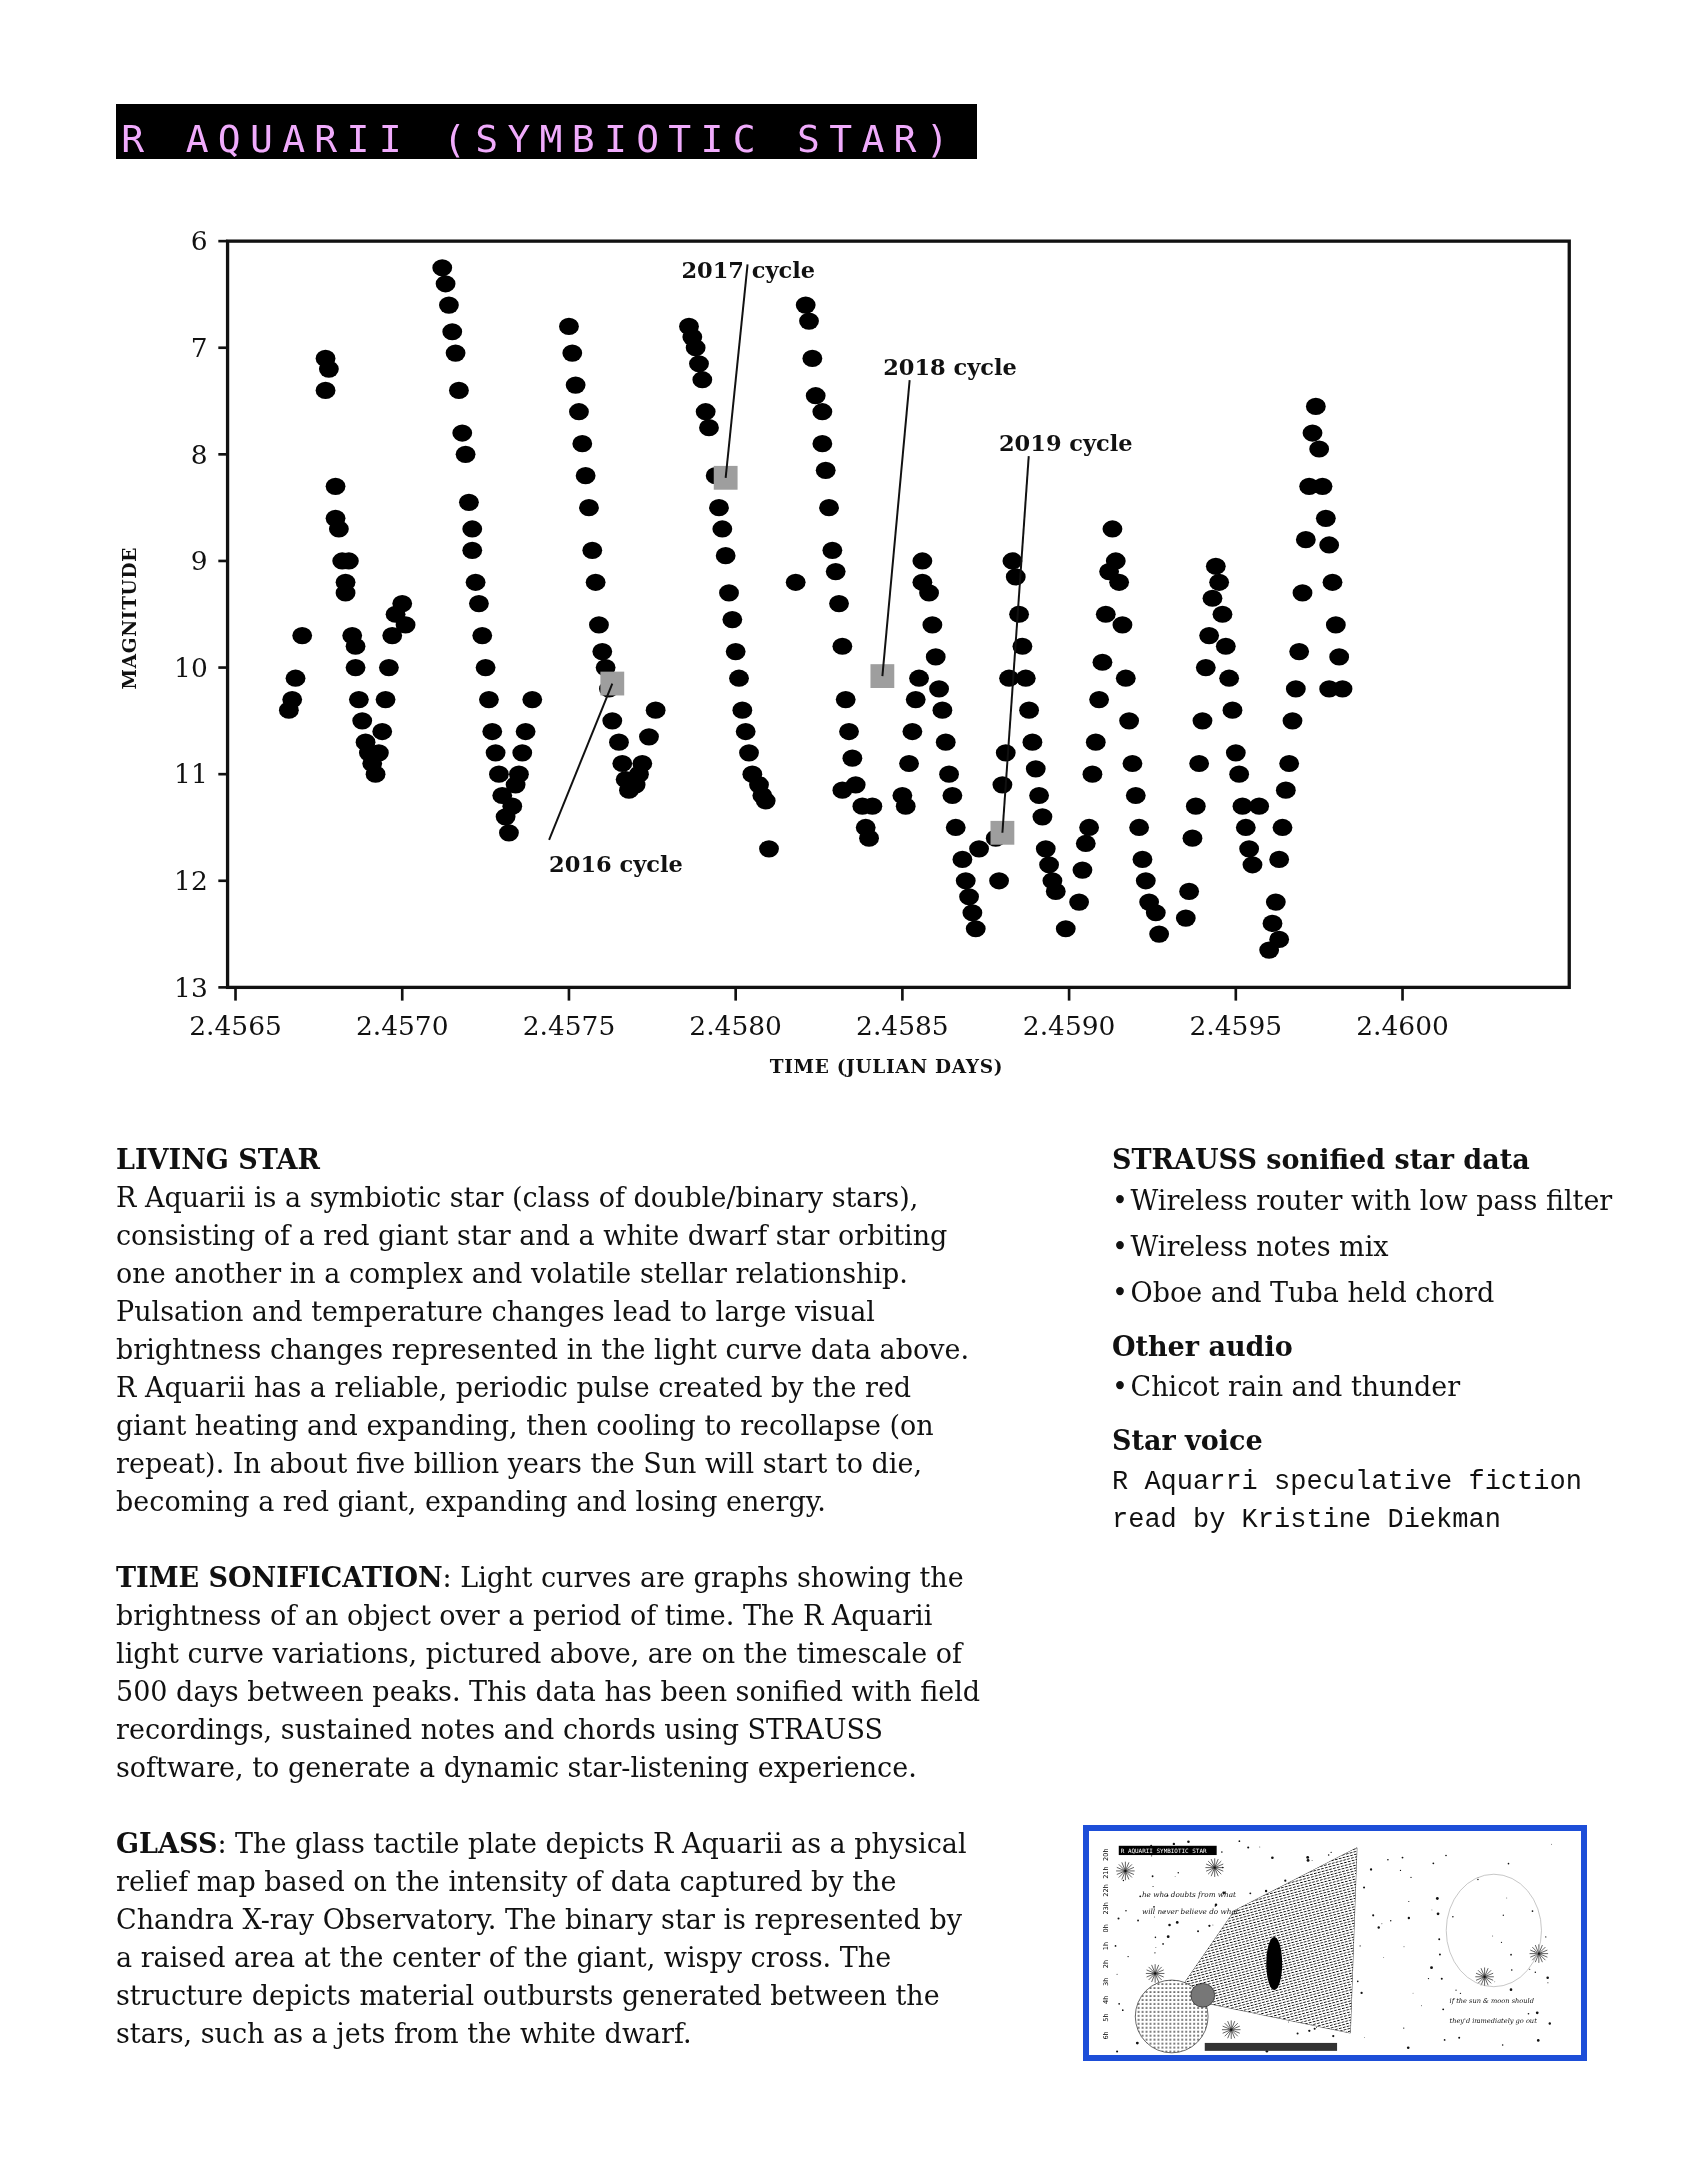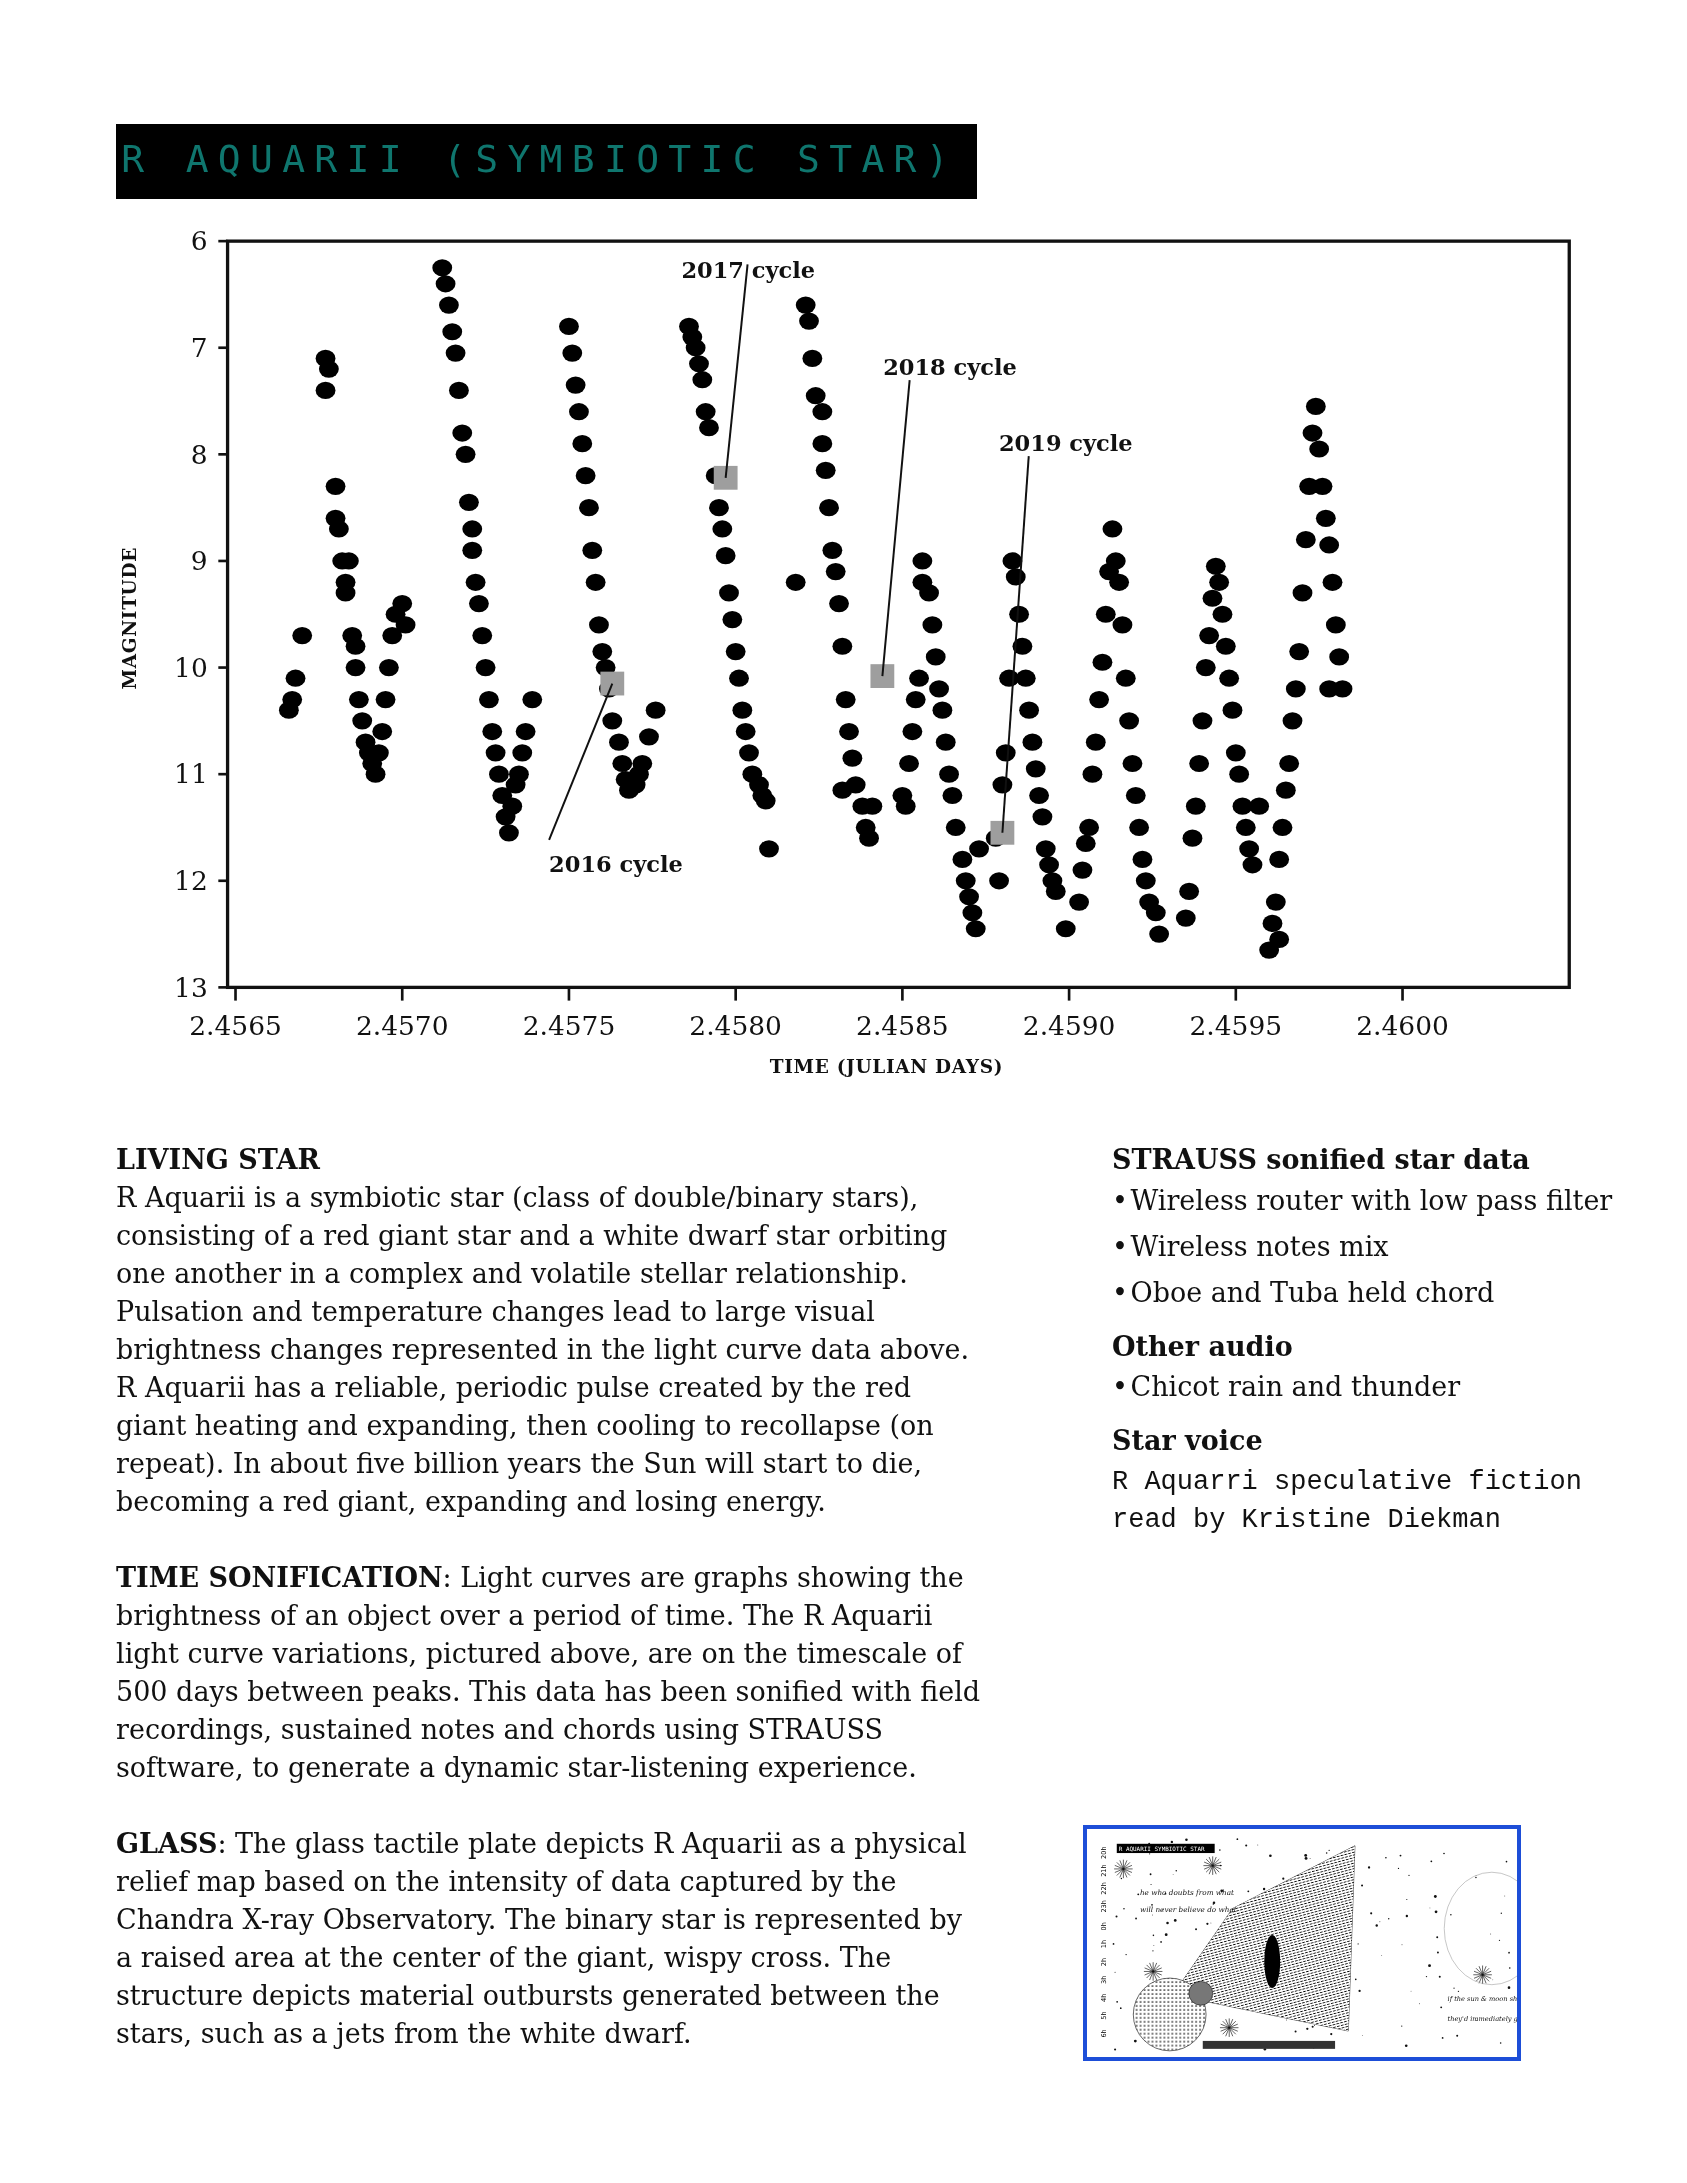--- a/index.html
+++ b/index.html
@@ -1,36 +1,36 @@
 <!DOCTYPE html>
 <html style="font-size:10.6px"><head>
 <meta charset="utf-8">
 <style>
   html, body { margin: 0; padding: 0; background: #ffffff; }
   body { width: 1687px; height: 2183px; position: relative; overflow: hidden; color: #111; font-family: "DejaVu Serif", serif; }
   .title-bar {
-    position: absolute; left: 116px; top: 124px; width: 861px; height: 75px;
-    background: #000; color: #0f766e;
+    position: absolute; left: 116px; top: 104px; width: 861px; height: 55px;
+    background: #000; color: #f0abfc;
     font-family: "DejaVu Sans Mono", monospace; font-size: 38px; letter-spacing: 9.3px;
     line-height: 71px; padding-left: 5.3px; box-sizing: border-box; white-space: nowrap; overflow: hidden;
   }
   #chart { position: absolute; left: 0; top: 198px; }
   .tick-label { font-family: "DejaVu Serif", serif; font-size: 40px; fill: #111; }
   .axis-label { font-family: "DejaVu Serif", serif; font-size: 28px; font-weight: bold; fill: #111; letter-spacing: 1px; }
   .annot { font-family: "DejaVu Serif", serif; font-size: 34px; font-weight: bold; fill: #111; }
   .left-col { position: absolute; left: 116px; top: 1141px; width: 867px; font-family: "DejaVu Serif", serif; font-size: 27px; line-height: 38px; }
   .left-col p { margin: 0 0 38px 0; }
   .left-col .head { font-weight: bold; }
   .right-col { position: absolute; left: 1112px; top: 1141px; width: 503px; font-family: "DejaVu Serif", serif; font-size: 27px; line-height: 38px; }
   .right-col h3 { margin: 0; font-size: 27px; font-weight: bold; line-height: 38px; }
   .right-col ul { list-style: none; margin: 2.6px 0 16px 0; padding: 0; }
   .right-col li { position: relative; padding-left: 18.5px; margin-bottom: 8px; line-height: 38px; }
   .right-col li::before { content: "•"; position: absolute; left: 0; }
   .right-col .voice { margin: 2.6px 0 0 0; font-family: Liberation Mono, monospace; }
-  .thumb { position: absolute; left: 1083px; top: 1825px; width: 438px; height: 236px; border: 4px solid #1d4ed8; box-sizing: border-box; background: #fff; overflow: hidden; }
+  .thumb { position: absolute; left: 1083px; top: 1825px; width: 504px; height: 236px; border: 6px solid #1d4ed8; box-sizing: border-box; background: #fff; overflow: hidden; }
 </style>
 </head>
 <body>
 
 <div class="title-bar">R AQUARII (SYMBIOTIC STAR)</div>
 
 <svg id="chart" width="1687" height="900" viewBox="0 300 2550 1360" xmlns="http://www.w3.org/2000/svg">
   <g id="axes">
       <rect x="344" y="365" width="2028" height="1128" fill="none" stroke="#111" stroke-width="5"></rect>
       <line x1="330" y1="365" x2="344" y2="365" stroke="#111" stroke-width="4"></line>

